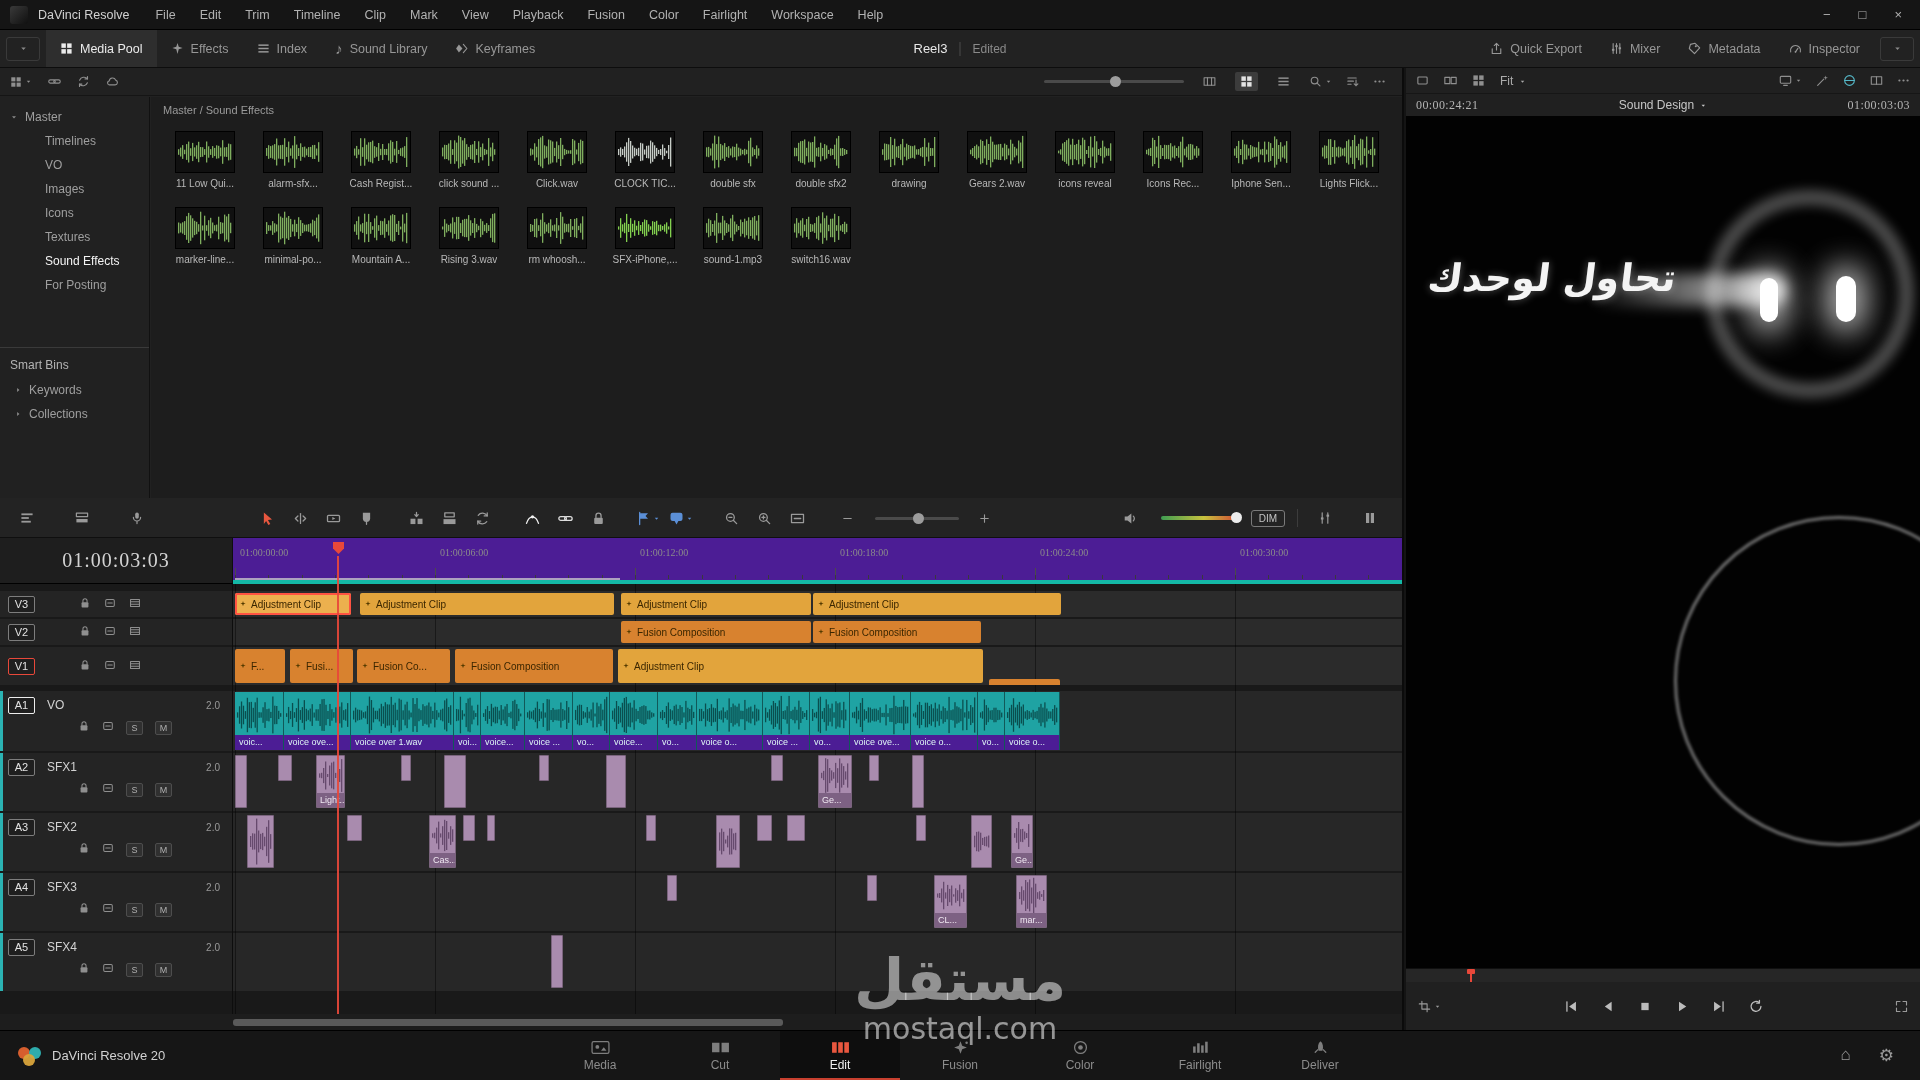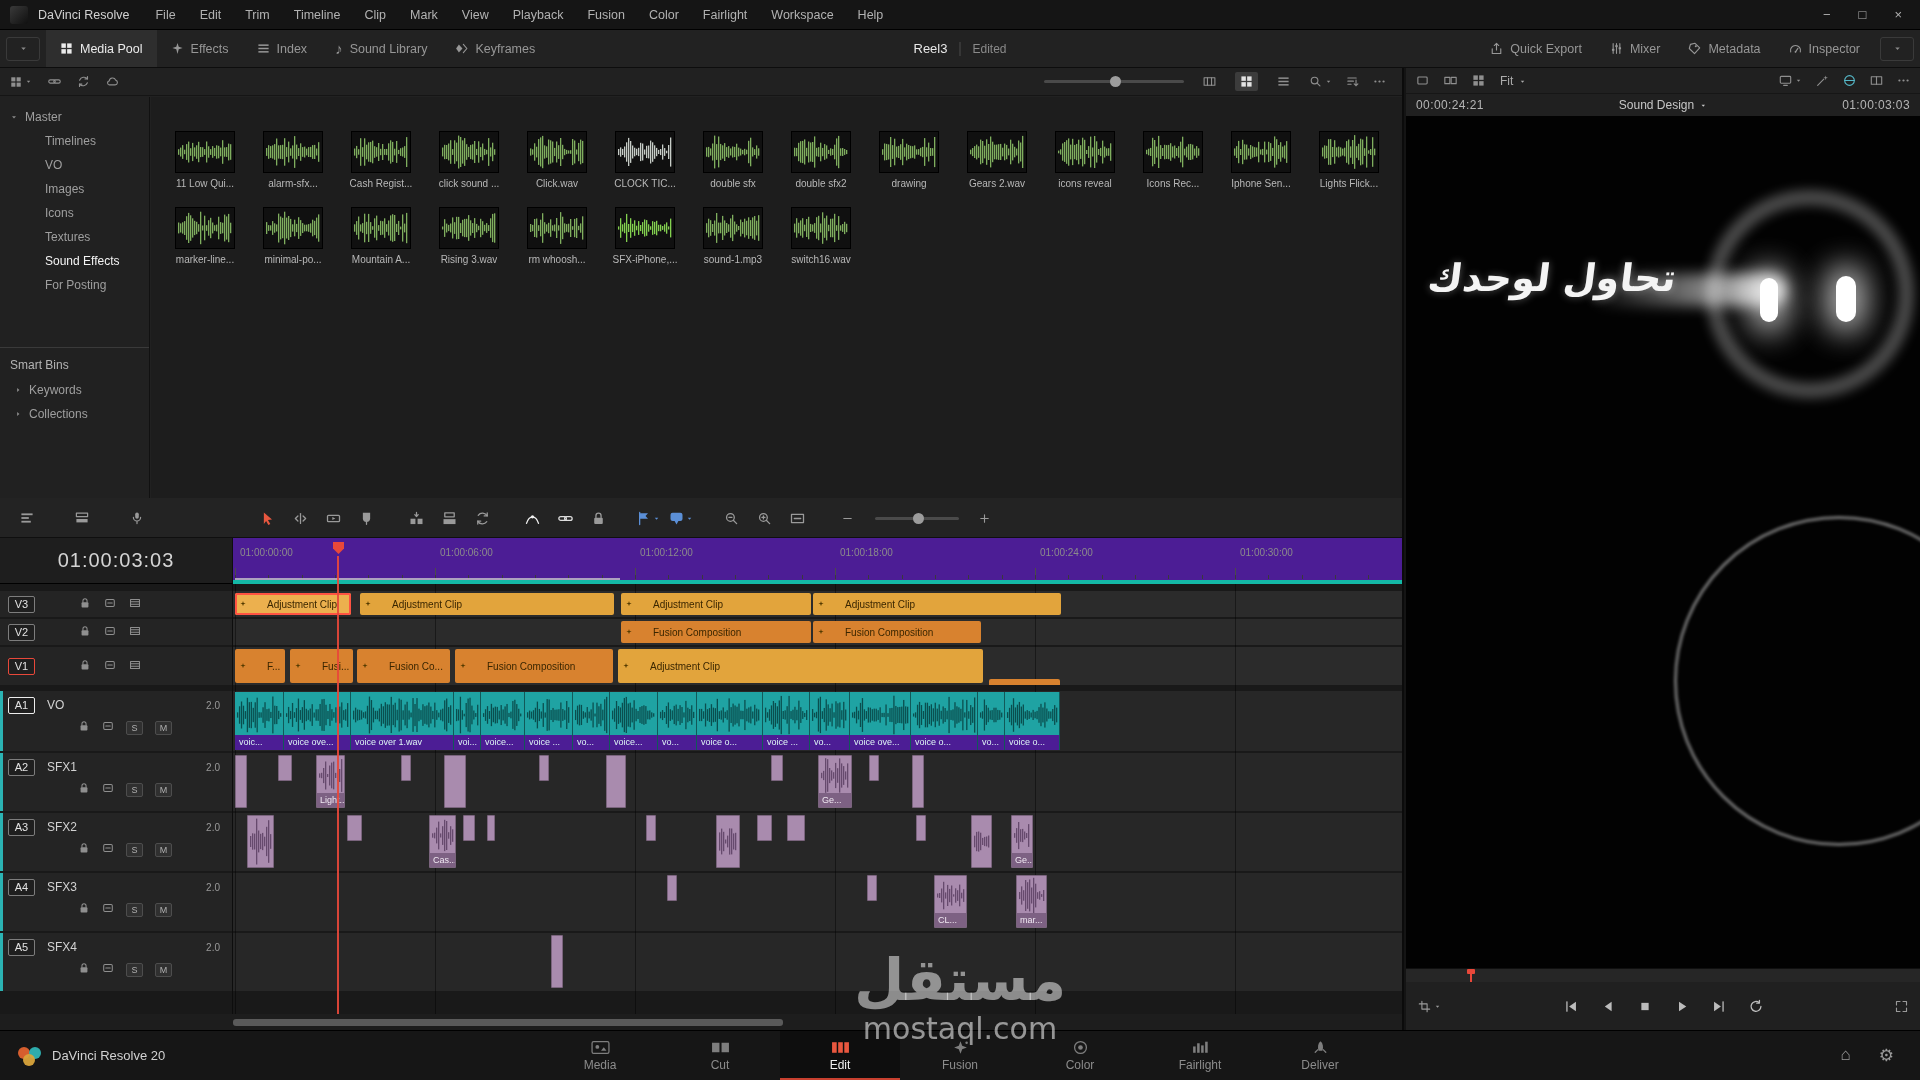--- a/index.html
+++ b/index.html
@@ -1,20 +1,20 @@
 <!DOCTYPE html>
 <html><head>
 <meta charset="utf-8">
 <style>
 *{margin:0;padding:0;box-sizing:border-box}
 html,body{width:1920px;height:1080px;overflow:hidden}
 body{background:#141414;font-family:"Liberation Sans",sans-serif;font-size:12px;color:#c0c0c0;position:relative;cursor:default}
 svg .f{fill:currentColor;stroke:none}
 svg .s{fill:none;stroke:currentColor;stroke-width:1.2;stroke-linecap:round;stroke-linejoin:round}
-.mono{font-family:Liberation Sans, sans-serif}
+.mono{font-family:Liberation Serif, serif}
 
 #menubar{position:absolute;top:0;left:0;width:1920px;height:30px;background:#151515;display:flex;align-items:center;padding:0 10px;border-bottom:1px solid #000}
 .app-badge{width:18px;height:18px;border-radius:3px;background:linear-gradient(135deg,#3a3a3a,#101010);margin-right:10px;flex:none}
 .app-name{color:#d2d2d2;font-size:12.5px;margin-right:14px}
 #menu-items{display:flex;height:100%}
 .menu-item{padding:8px 12px;font-size:12.5px;color:#b2b2b2;display:flex;align-items:center;height:100%}
 #win-controls{margin-left:auto;display:flex;gap:28px;color:#b0b0b0;font-size:13px;padding-right:8px}
 
 #toolbar{position:absolute;top:30px;left:0;width:1920px;height:38px;background:#222;display:flex;align-items:center;border-bottom:1px solid #0d0d0d}
 .panel-caret{width:34px;height:24px;display:flex;align-items:center;justify-content:center;color:#8a8a8a;border:1px solid #3a3a3a;border-radius:3px;margin:0 6px}
@@ -110,21 +110,21 @@
 .th-video{display:flex;align-items:center;height:100%;padding-left:8px}
 .th-ics{display:flex;gap:13px;margin-left:44px;align-items:center;color:#8f8f8f}
 .th-row1{display:flex;align-items:center;padding-left:8px;height:24px;margin-top:2px}
 .tname{color:#d2d2d2;font-size:12px;margin-left:12px}
 .tch{margin-left:auto;margin-right:12px;color:#999;font-size:10px}
 .th-icons{display:flex;gap:12px;padding-left:78px;align-items:center;color:#8f8f8f;margin-top:3px}
 .th-btn{width:17px;height:14px;background:#303030;border:1px solid #4d4d4d;border-radius:2px;color:#b0b0b0;font-size:9px;display:flex;align-items:center;justify-content:center}
 .tid{min-width:27px;height:17px;border:1px solid #7d7d7d;border-radius:2px;display:flex;align-items:center;justify-content:center;font-size:11px;color:#e2e2e2;padding:0 2px;background:#1f1f1f;flex:none}
 .tid.dest{border-color:#e8483a}
 .tid.sel{border-color:#ededed}
-.vclip{position:absolute;top:2px;border-radius:2px;display:flex;align-items:center;gap:20px;padding:0 4px;overflow:hidden;white-space:nowrap;z-index:2}
+.vclip{position:absolute;top:2px;border-radius:2px;display:flex;align-items:center;gap:4px;padding:0 4px;overflow:hidden;white-space:nowrap;z-index:2}
 .vclip.adj{background:#e2a43c}
 .vclip.fus{background:#d8822f}
 .vclip .cl{font-size:10px;color:#3a2600}
 .vclip .cic{color:#553b00;display:flex;flex:none}
 .vclip.sel{outline:2px solid #ff5342;outline-offset:-2px;background:#ecb04e}
 .aclip{position:absolute;top:1px;background:#1fa3a3;border-right:1px solid rgba(0,0,0,.45);overflow:hidden;z-index:2}
 .aclip .aw{position:absolute;left:1px;right:1px;top:2px;bottom:15px;overflow:hidden;display:flex;align-items:center}
 .aclip .al{position:absolute;left:0;right:0;bottom:0;height:15px;background:#4c1d95;color:#dff5f5;font-size:9px;line-height:15px;padding-left:4px;white-space:nowrap;overflow:hidden}
 .sclip{position:absolute;background:#a98bae;border:1px solid rgba(0,0,0,.28);overflow:hidden;z-index:2;border-radius:1px}
 .sclip .aw2{position:absolute;left:1px;top:1px;overflow:hidden}
@@ -415,20 +415,21 @@
       <div class="bin smart">
         <span class="caret">
           <svg width="8" height="8" viewBox="0 0 14 14">
             <path d="M5.5 3.5v7L9.5 7z" class="f"></path>
           </svg>
         </span>
         <span>Collections</span>
       </div>
     </div>
   <div id="mp-main">
+    <div id="mp-breadcrumb">Master / Sound Effects</div>
     <div id="mp-grid">
         <div class="mp-cell">
           <div class="mp-thumb">
             <svg width="56" height="34" viewBox="0 0 56 34" fill="#7fae5e">
               <rect x="1" y="14.2" width="1.3" height="5.6"></rect>
               <rect x="3" y="12.6" width="1.3" height="8.9"></rect>
               <rect x="5" y="10.1" width="1.3" height="13.8"></rect>
               <rect x="7" y="14.7" width="1.3" height="4.5"></rect>
               <rect x="9" y="9.1" width="1.3" height="15.8"></rect>
               <rect x="11" y="6.6" width="1.3" height="20.9"></rect>
@@ -1441,20 +1442,46 @@
           </svg>
         </div>
         <div id="tl-zoomslider">
           <div class="knob"></div>
         </div>
         <div class="tool">
           <svg width="13" height="13" viewBox="0 0 14 14">
             <path d="M3 7h8M7 3v8" class="s"></path>
           </svg>
         </div>
+      </div>
+      <div id="tl-audio">
+        <span class="tool">
+          <svg width="15" height="15" viewBox="0 0 14 14">
+            <path d="M1.6 5.2v3.6h2.6l3.6 2.8V2.4L4.2 5.2z" class="f"></path>
+            <path d="M9.6 4.8a3 3 0 0 1 0 4.4" class="s"></path>
+          </svg>
+        </span>
+        <div class="vol-track">
+          <div class="knob"></div>
+        </div>
+        <span class="dim-btn">DIM</span>
+        <span class="tl-sep"></span>
+        <span class="tool">
+          <svg width="14" height="14" viewBox="0 0 14 14">
+            <path d="M4.2 1.8v10.4M9.8 1.8v10.4" class="s"></path>
+            <rect x="2.9" y="6.4" width="2.6" height="2.1" class="f"></rect>
+            <rect x="8.5" y="3.6" width="2.6" height="2.1" class="f"></rect>
+          </svg>
+        </span>
+        <span class="tool">
+          <svg width="14" height="14" viewBox="0 0 14 14">
+            <rect x="3" y="2" width="3.2" height="10" class="f"></rect>
+            <rect x="7.8" y="2" width="3.2" height="10" class="f"></rect>
+          </svg>
+        </span>
       </div>
     </div>
   <div id="tl-ruler">
       <div class="ruler-tick mono" style="left: 240px;">01:00:00:00</div>
       <div class="ruler-tickline" style="left: 235px;"></div>
       <div class="ruler-tick mono" style="left: 440px;">01:00:06:00</div>
       <div class="ruler-tickline" style="left: 435px;"></div>
       <div class="ruler-tick mono" style="left: 640px;">01:00:12:00</div>
       <div class="ruler-tickline" style="left: 635px;"></div>
       <div class="ruler-tick mono" style="left: 840px;">01:00:18:00</div>

